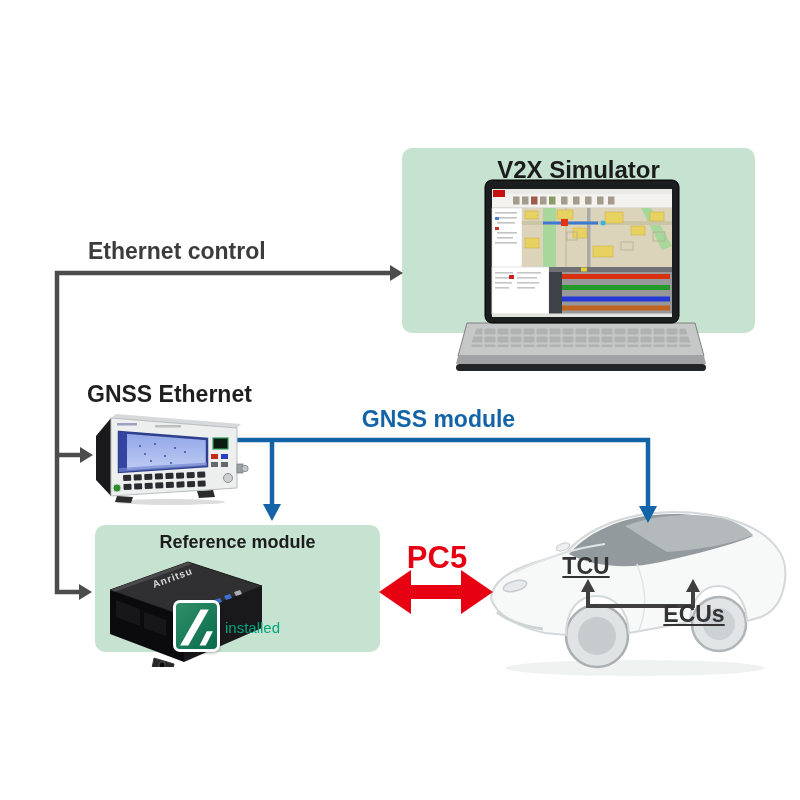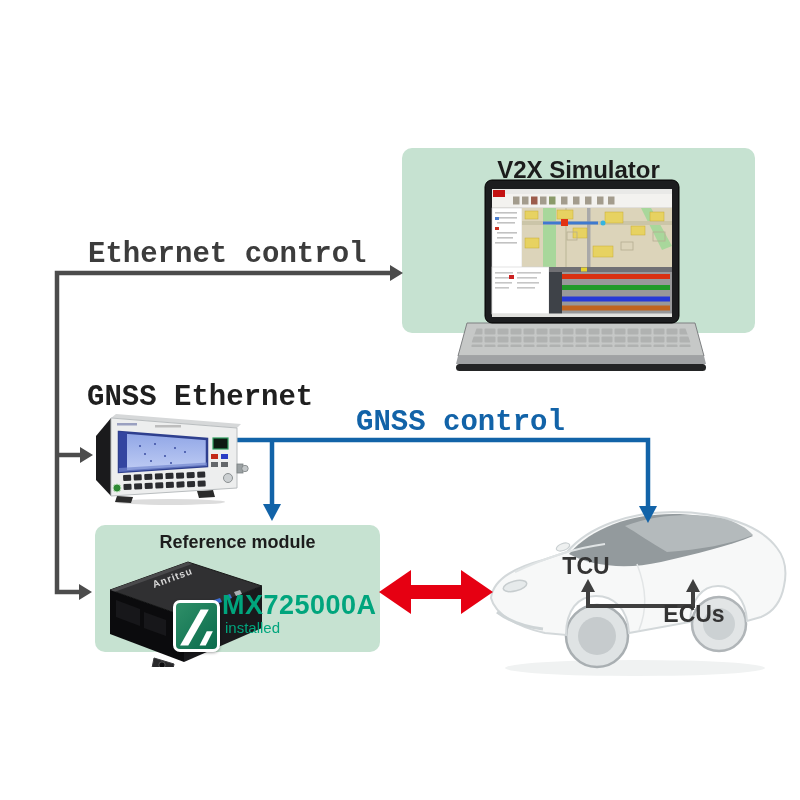--- a/index.html
+++ b/index.html
@@ -4,26 +4,26 @@
 <style>
   html,body{margin:0;padding:0;background:#ffffff;}
   #canvas{
     position:relative;width:800px;height:800px;background:#fff;overflow:hidden;
     font-family:"Liberation Sans","DejaVu Sans",sans-serif;
     -webkit-font-smoothing:antialiased;
   }
   .greenbox{position:absolute;background:var(--box-green);border-radius:10px;}
   .label{position:absolute;white-space:nowrap;color:var(--text-dark);}
   .box-title{font-size:24px;font-weight:600;text-align:center;width:100%;position:absolute;top:8px;left:0;color:#1c1c1c;}
-  .lbl-bold{font-size:29px;font-weight:600;font-family:Liberation Mono, monospace;}
+  .lbl-bold{font-size:23px;font-weight:600;}
   .lbl-blue{color:var(--signal-blue);}
   .lbl-red{color:var(--accent-red);font-size:31px;font-weight:700;}
   .lbl-green-big{color:var(--brand-green);font-size:27px;font-weight:700;letter-spacing:0.5px;}
   .lbl-green-small{color:var(--brand-green);font-size:15px;font-weight:400;}
-  .car-lbl{font-size:23px;font-weight:600;color:#333;text-align:center;}
+  .car-lbl{font-size:23px;font-weight:600;color:#333;text-align:center;text-decoration:underline;}
   svg{position:absolute;display:block;}
   #logo-block{
     position:absolute;left:173px;top:600px;width:47px;height:52px;box-sizing:border-box;
     border:3px solid #fff;border-radius:7px;
     background:linear-gradient(135deg,#2f8f68 0%,#0a6b4c 100%);
     box-shadow:0 1px 3px rgba(0,0,0,0.35);
   }
 </style>
 </head>
 <body>
@@ -258,22 +258,22 @@
     <svg width="41" height="46" viewBox="0 0 40 44" style="left:0;top:0;">
       <polygon points="4,41 24,6 32,6 12,41" fill="#ffffff"></polygon>
       <polygon points="23,41 30,27 36,27 29,41" fill="#ffffff"></polygon>
     </svg>
   </div>
 
   <div class="label lbl-bold" style="left:88px;top:238px;color:#3c3c3c;">Ethernet control</div>
 
   <div class="label lbl-bold" style="left:87px;top:381px;color:#1f1f1f;">GNSS Ethernet</div>
 
-  <div class="label lbl-bold lbl-blue" style="left:356px;top:406px;width:165px;text-align:center;">GNSS control</div>
-
-  <div class="label lbl-green-big" style="left:222px;top:590px;">MX725000A</div>
+  <div class="label lbl-bold lbl-blue" style="left:356px;top:406px;width:165px;text-align:center;">GNSS module</div>
+
   <div class="label lbl-green-small" style="left:225px;top:619px;">installed</div>
 
+  <div class="label lbl-red" style="left:392px;top:540px;width:90px;text-align:center;">PC5</div>
 
   <div class="label car-lbl" style="left:558px;top:553px;width:56px;">TCU</div>
   <div class="label car-lbl" style="left:663px;top:565px;width:62px;margin-top:36px;">ECUs</div>
 
 </div>
 
 </body></html>

